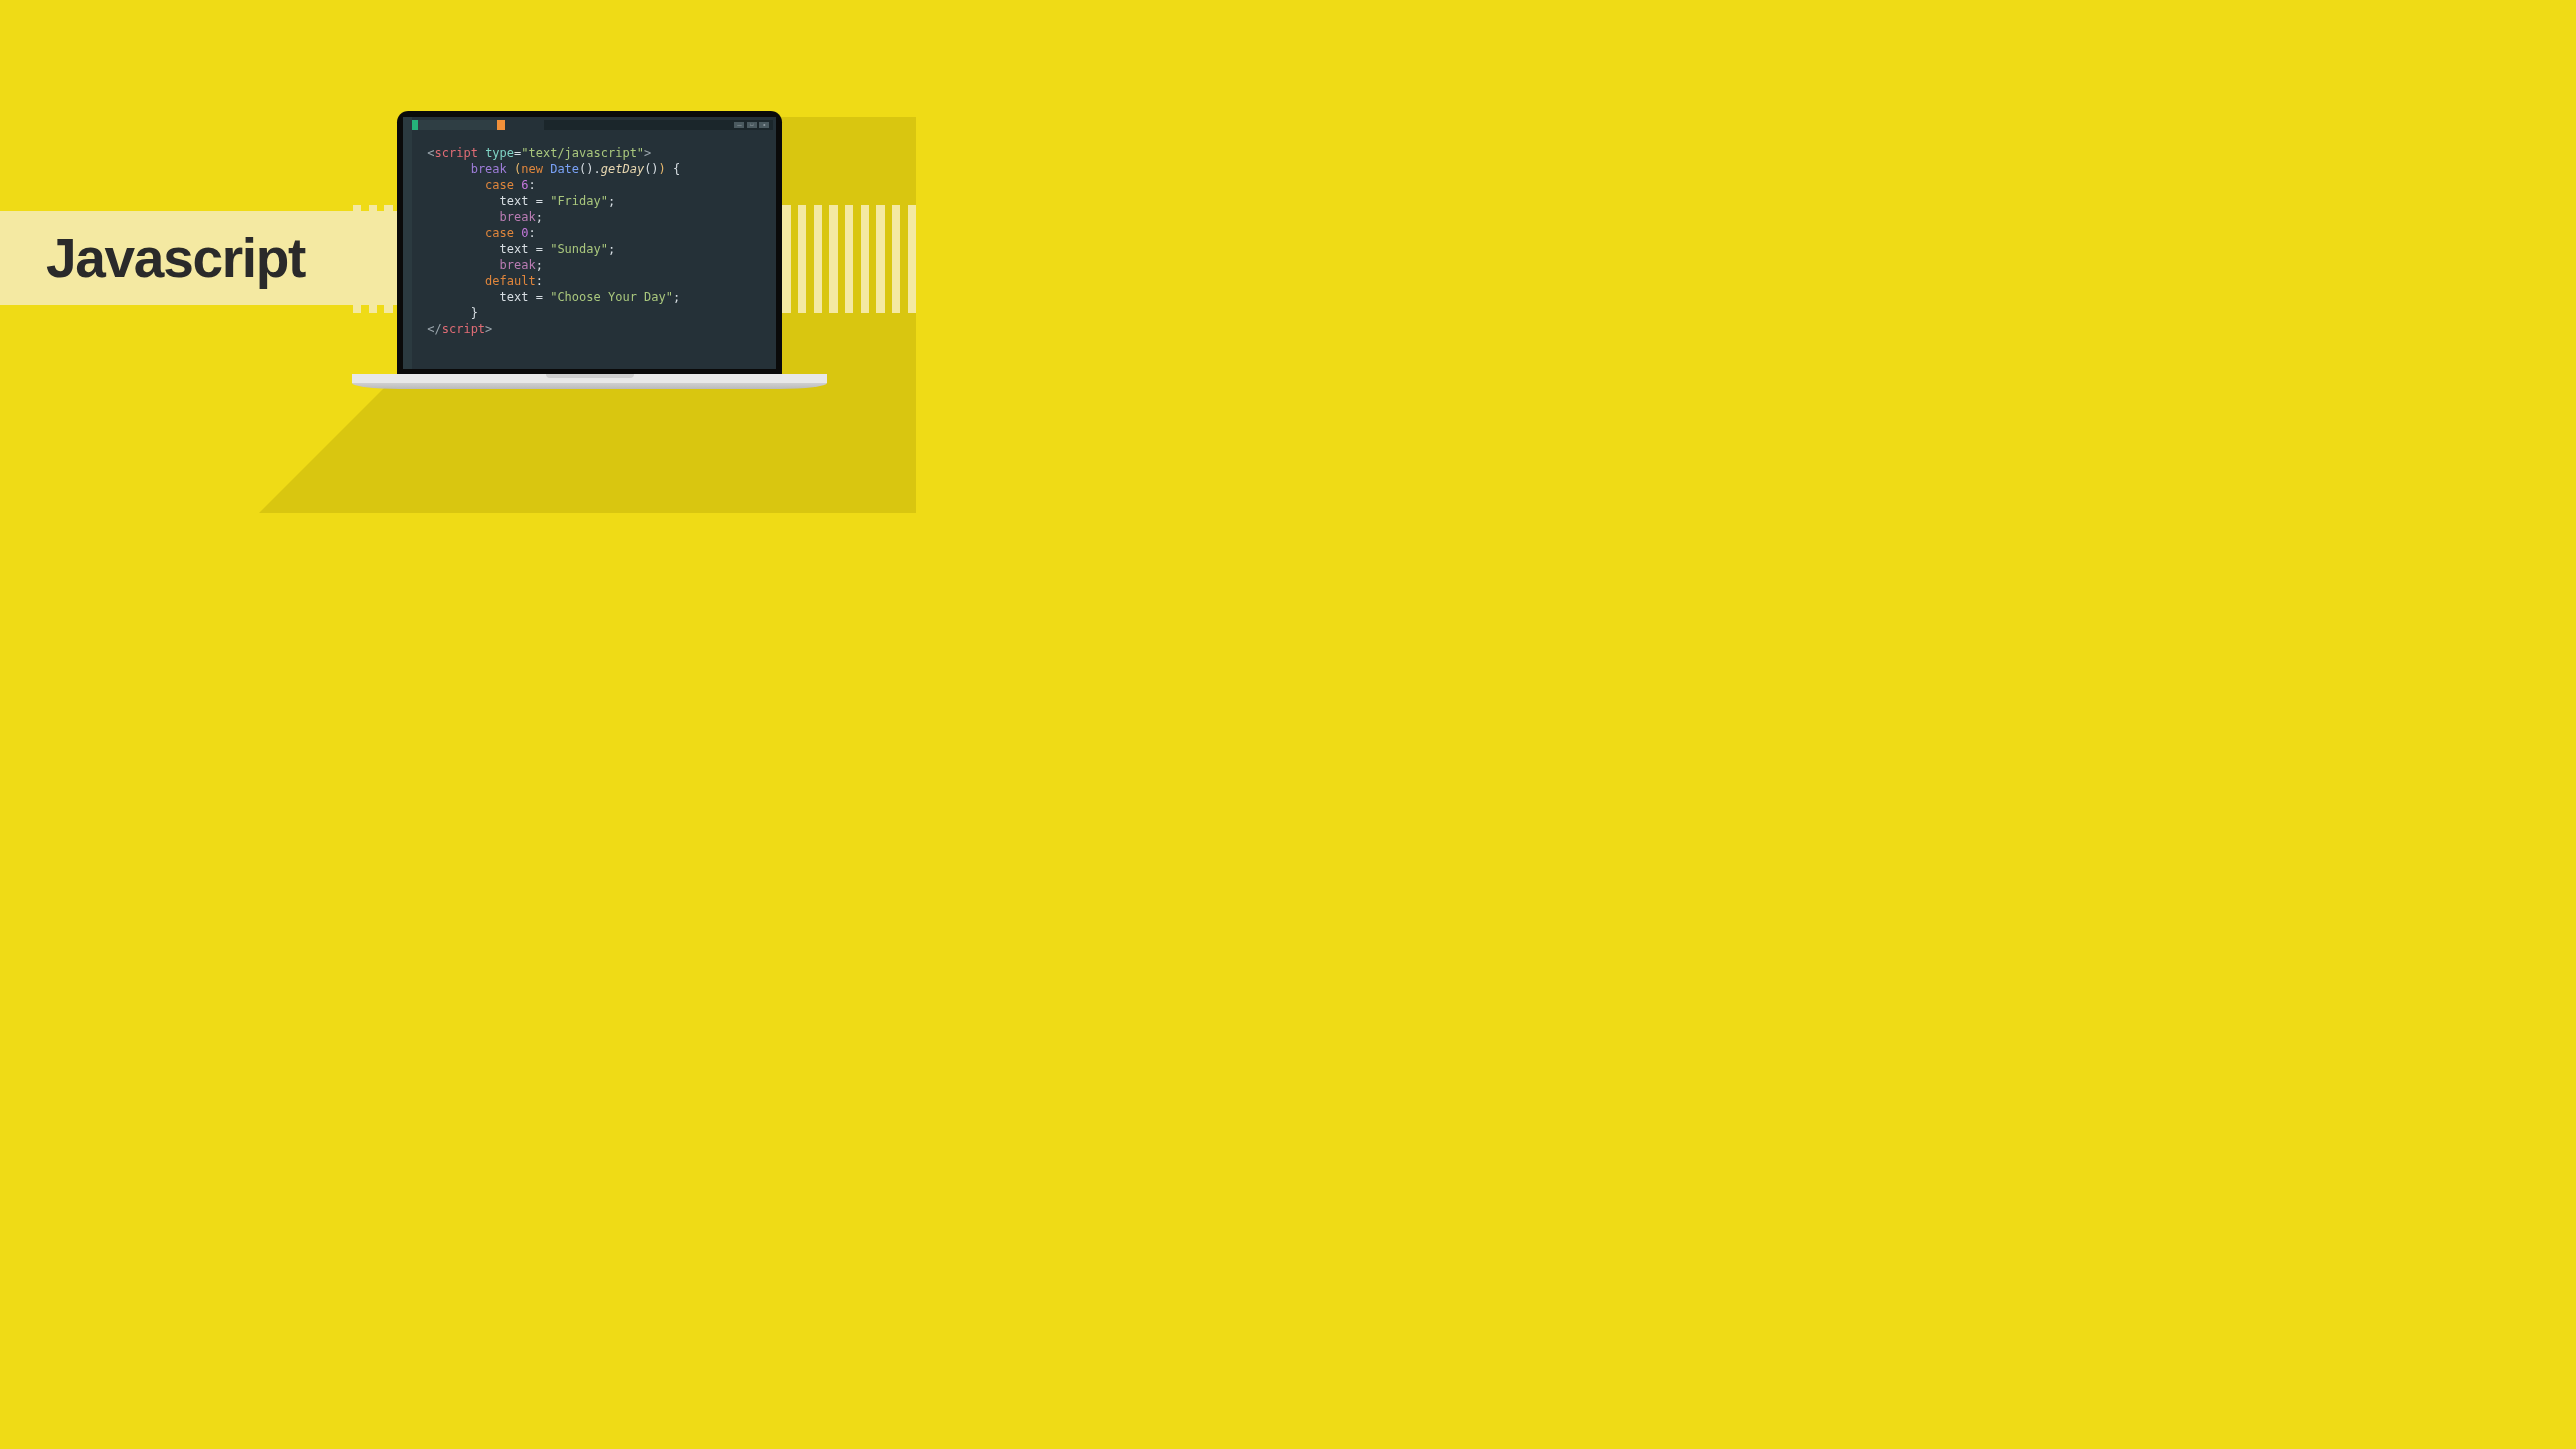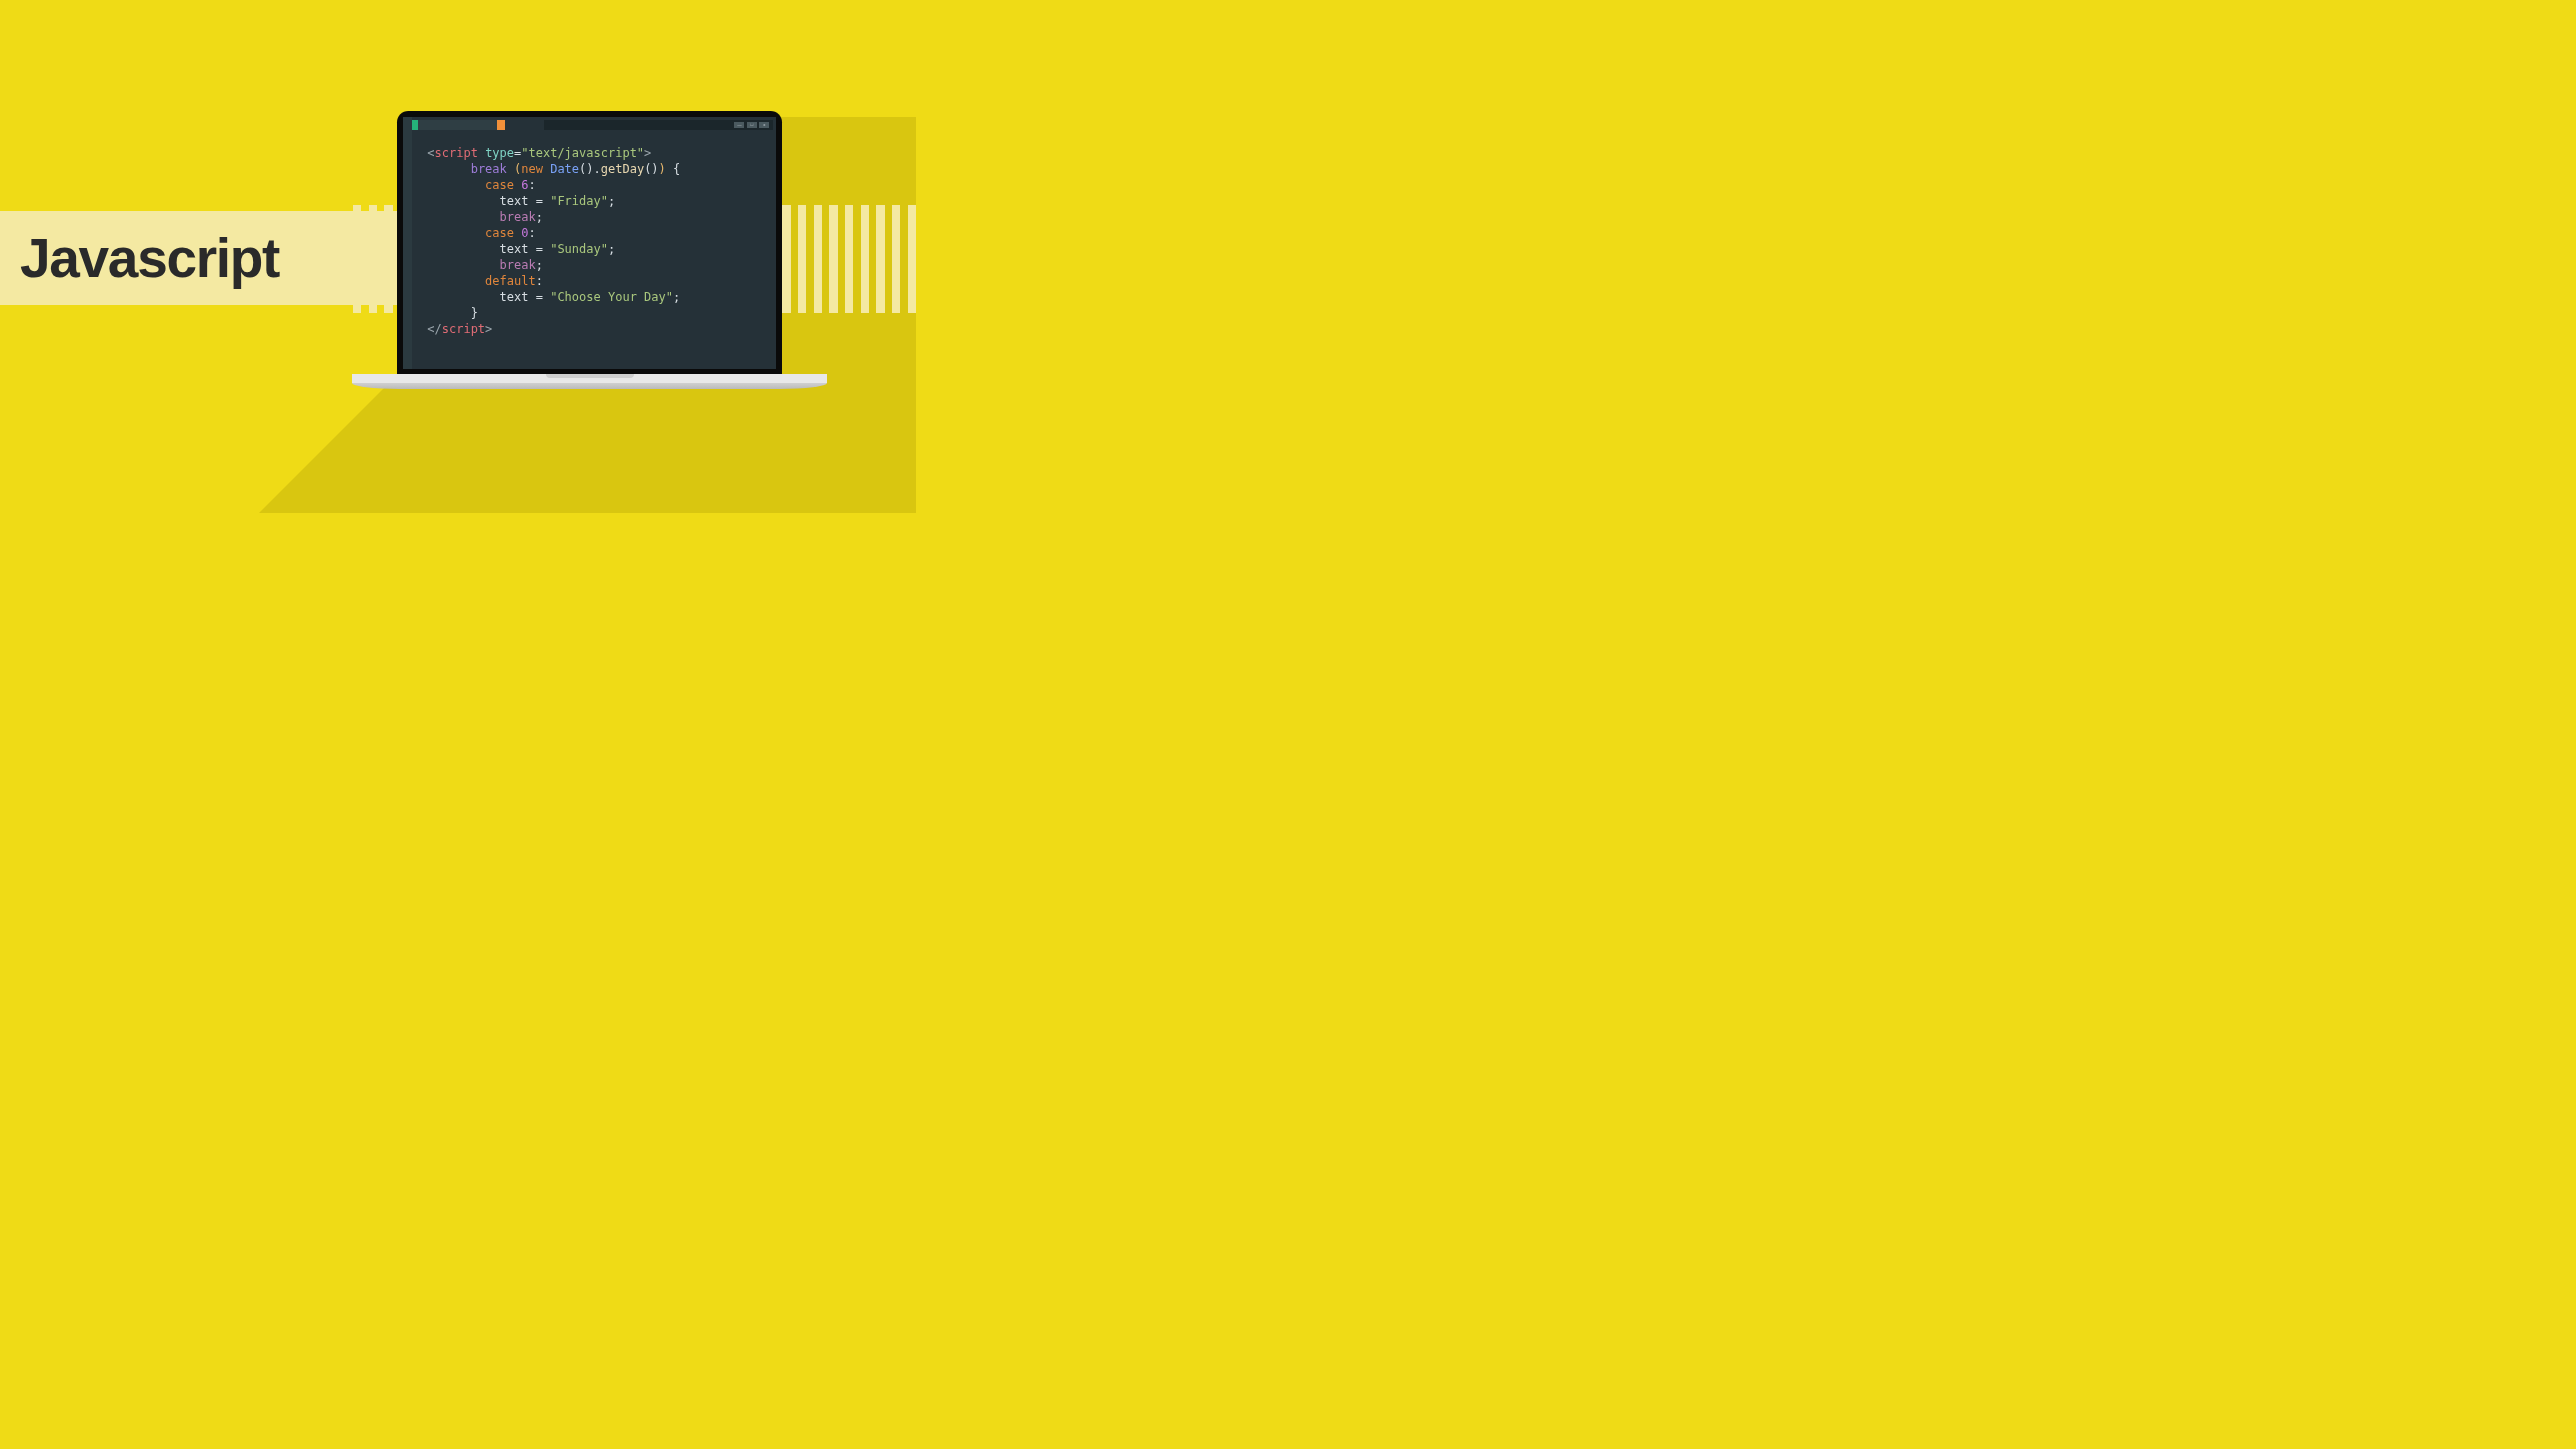--- a/index.html
+++ b/index.html
@@ -44,21 +44,21 @@
   
   .banner{
     position:absolute;
     left:0;
     top:211px;
     width:414px;
     height:94px;
     background:var(--banner);
     display:flex;
     align-items:center;
-    padding-left:20px;
+    padding-left:46px;
   }
   .title{
     font-size:55px;
     font-weight:800;
     color:var(--title);
     letter-spacing:-1.3px;
   }
 
   
   .stripes-left{
@@ -206,21 +206,21 @@
   .t-red{ color:var(--tok-red); }
   .t-teal{ color:var(--tok-teal); }
   .t-str{ color:var(--tok-str); }
   .t-gray{ color:var(--tok-gray); }
   .t-purple{ color:var(--tok-purple); }
   .t-orange{ color:var(--tok-orange);margin-top:12px; }
   .t-blue{ color:var(--tok-blue); }
   .t-num{ color:var(--tok-num); }
   .t-plum{ color:var(--tok-plum);text-align:center; }
   .t-white{ color:var(--tok-white); }
-  .t-cream{ color:#e8d7b0; }
+  .t-cream{ color:#e8d7b0;font-style:italic; }
   .t-paren{ color:#e8b86d; }
 </style>
 </head>
 <body>
 
 <div class="long-shadow-top"></div>
 <div class="long-shadow"></div>
 
 <div class="stripes-right">
   <div class="s"></div>

